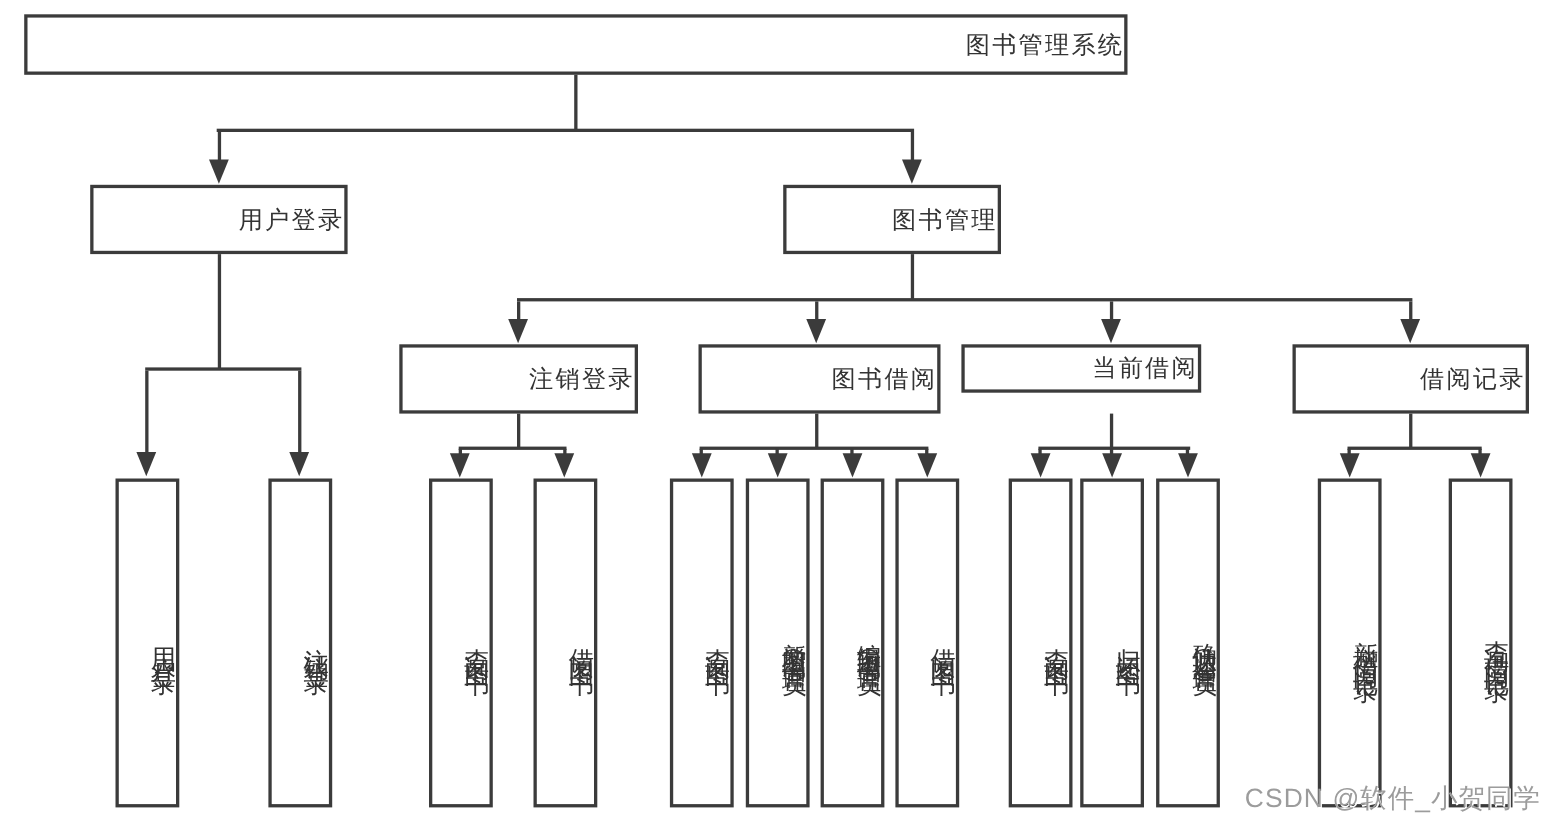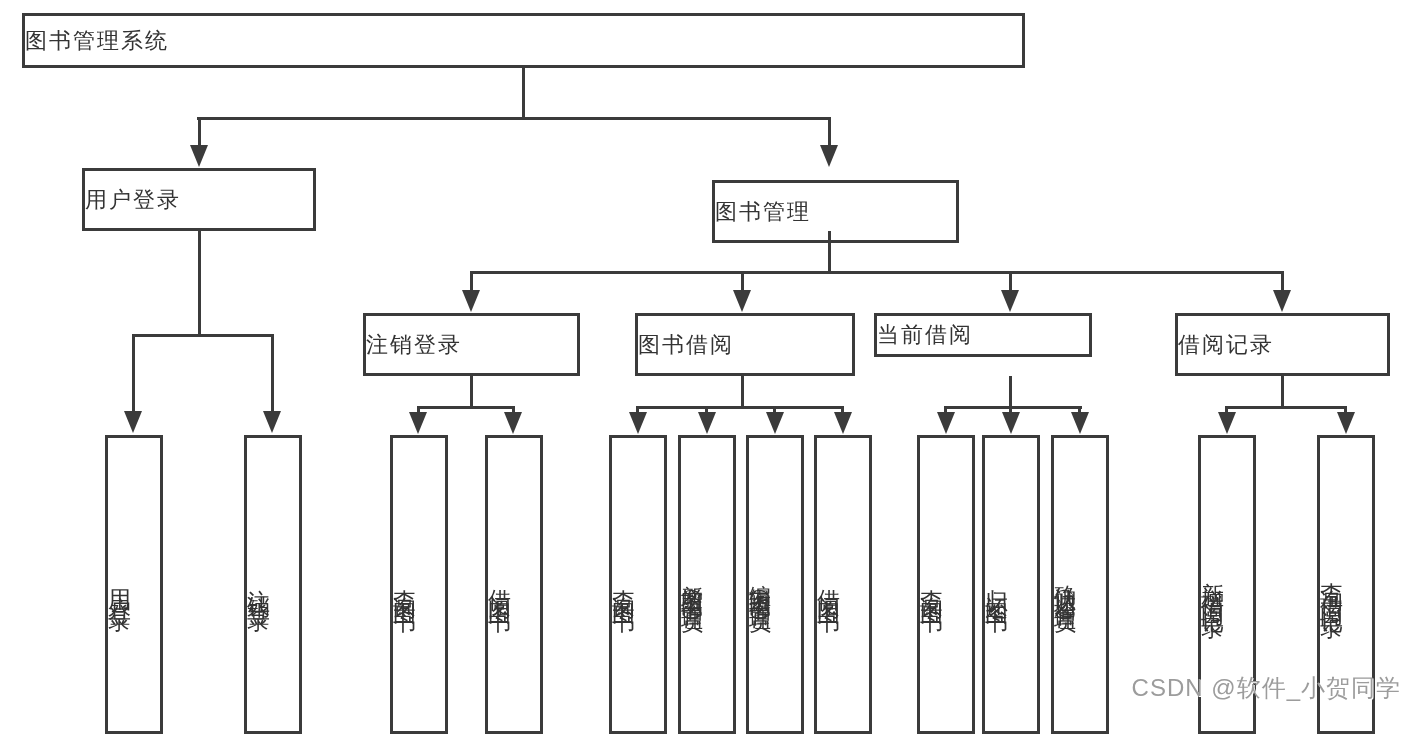--- a/index.html
+++ b/index.html
@@ -3,36 +3,36 @@
 <meta charset="utf-8">
 <style>
   html,body{margin:0;padding:0;background:#ffffff;}
   .canvas{
     position:relative;width:1405px;height:747px;background:#ffffff;
     font-family:"Liberation Sans","DejaVu Sans",sans-serif;color:#333333;
     overflow:hidden;
   }
   .box{
     position:absolute;box-sizing:border-box;border:3px solid #3b3b3b;background:#ffffff;
-    display:flex;align-items:center;justify-content:flex-start;
+    display:flex;align-items:center;justify-content:flex-end;
   }
   .box.h span{font-size:22px;letter-spacing:2px;color:#333333;white-space:nowrap;}
   .box.v span{
     writing-mode:vertical-rl;text-orientation:mixed;
     font-size:23px;letter-spacing:7px;color:#333333;line-height:1;
   }
   .box.v span.tight{letter-spacing:4px;font-size:22px;}
   .line{position:absolute;background:#3b3b3b;}
   .arrowhead{
     position:absolute;width:0;height:0;
     border-left:9px solid transparent;border-right:9px solid transparent;
     border-top:22px solid #3b3b3b;
   }
   .watermark{
-    position:absolute;right:4px;top:672px;font-size:24px;color:#9c9c9c;
+    position:absolute;right:4px;top:710px;font-size:24px;color:#9c9c9c;
     text-shadow:1px 1px 0 #ffffff;letter-spacing:1px;white-space:nowrap;
   }
 </style>
 </head>
 <body>
 
 <div class="canvas">
 
   <div class="box h" style="left:22px;top:13px;width:1003px;height:55px">
     <span>图书管理系统</span>
@@ -41,21 +41,21 @@
   <div class="line" style="left:522px;top:68px;width:3px;height:52px"></div>
   <div class="line" style="left:197px;top:117px;width:634px;height:3px"></div>
   <div class="line" style="left:198px;top:120px;width:3px;height:28px"></div>
   <div class="arrowhead" style="left:190px;top:145px"></div>
   <div class="line" style="left:828px;top:120px;width:3px;height:28px"></div>
   <div class="arrowhead" style="left:820px;top:145px"></div>
 
   <div class="box h" style="left:82px;top:168px;width:234px;height:63px">
     <span>用户登录</span>
   </div>
-  <div class="box h" style="left:712px;top:180px;width:247px;height:63px">
+  <div class="box h" style="left:712px;top:168px;width:198px;height:63px">
     <span>图书管理</span>
   </div>
 
   <div class="line" style="left:198px;top:231px;width:3px;height:104px"></div>
   <div class="line" style="left:132px;top:334px;width:142px;height:3px"></div>
   <div class="line" style="left:132px;top:337px;width:3px;height:76px"></div>
   <div class="arrowhead" style="left:124px;top:411px"></div>
   <div class="line" style="left:271px;top:337px;width:3px;height:76px"></div>
   <div class="arrowhead" style="left:263px;top:411px"></div>
 

